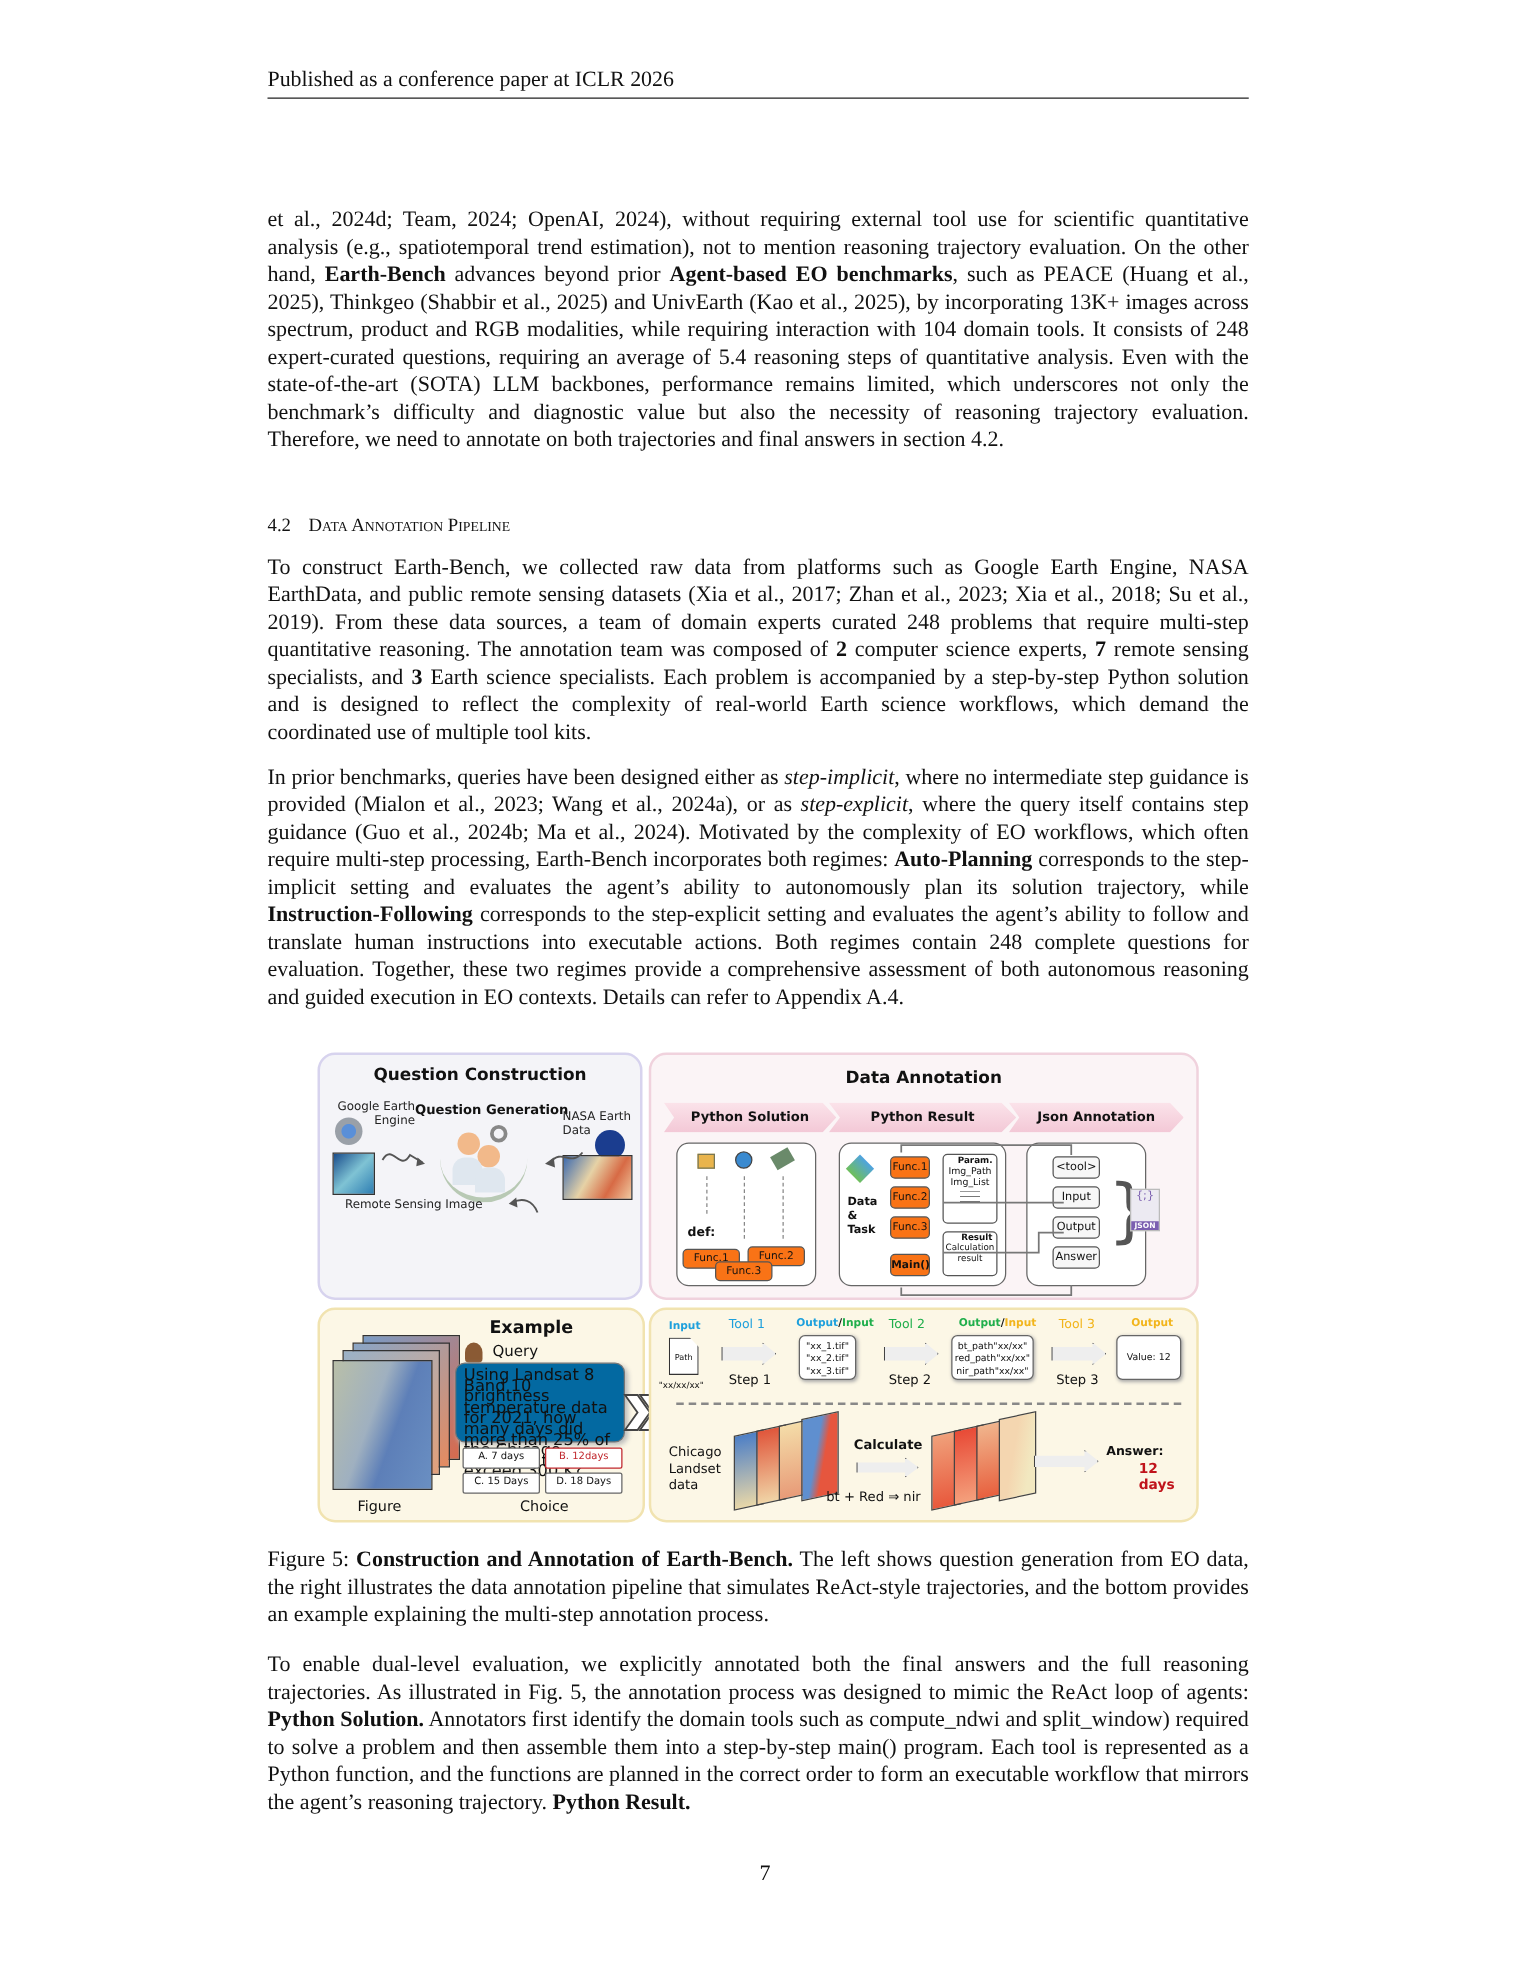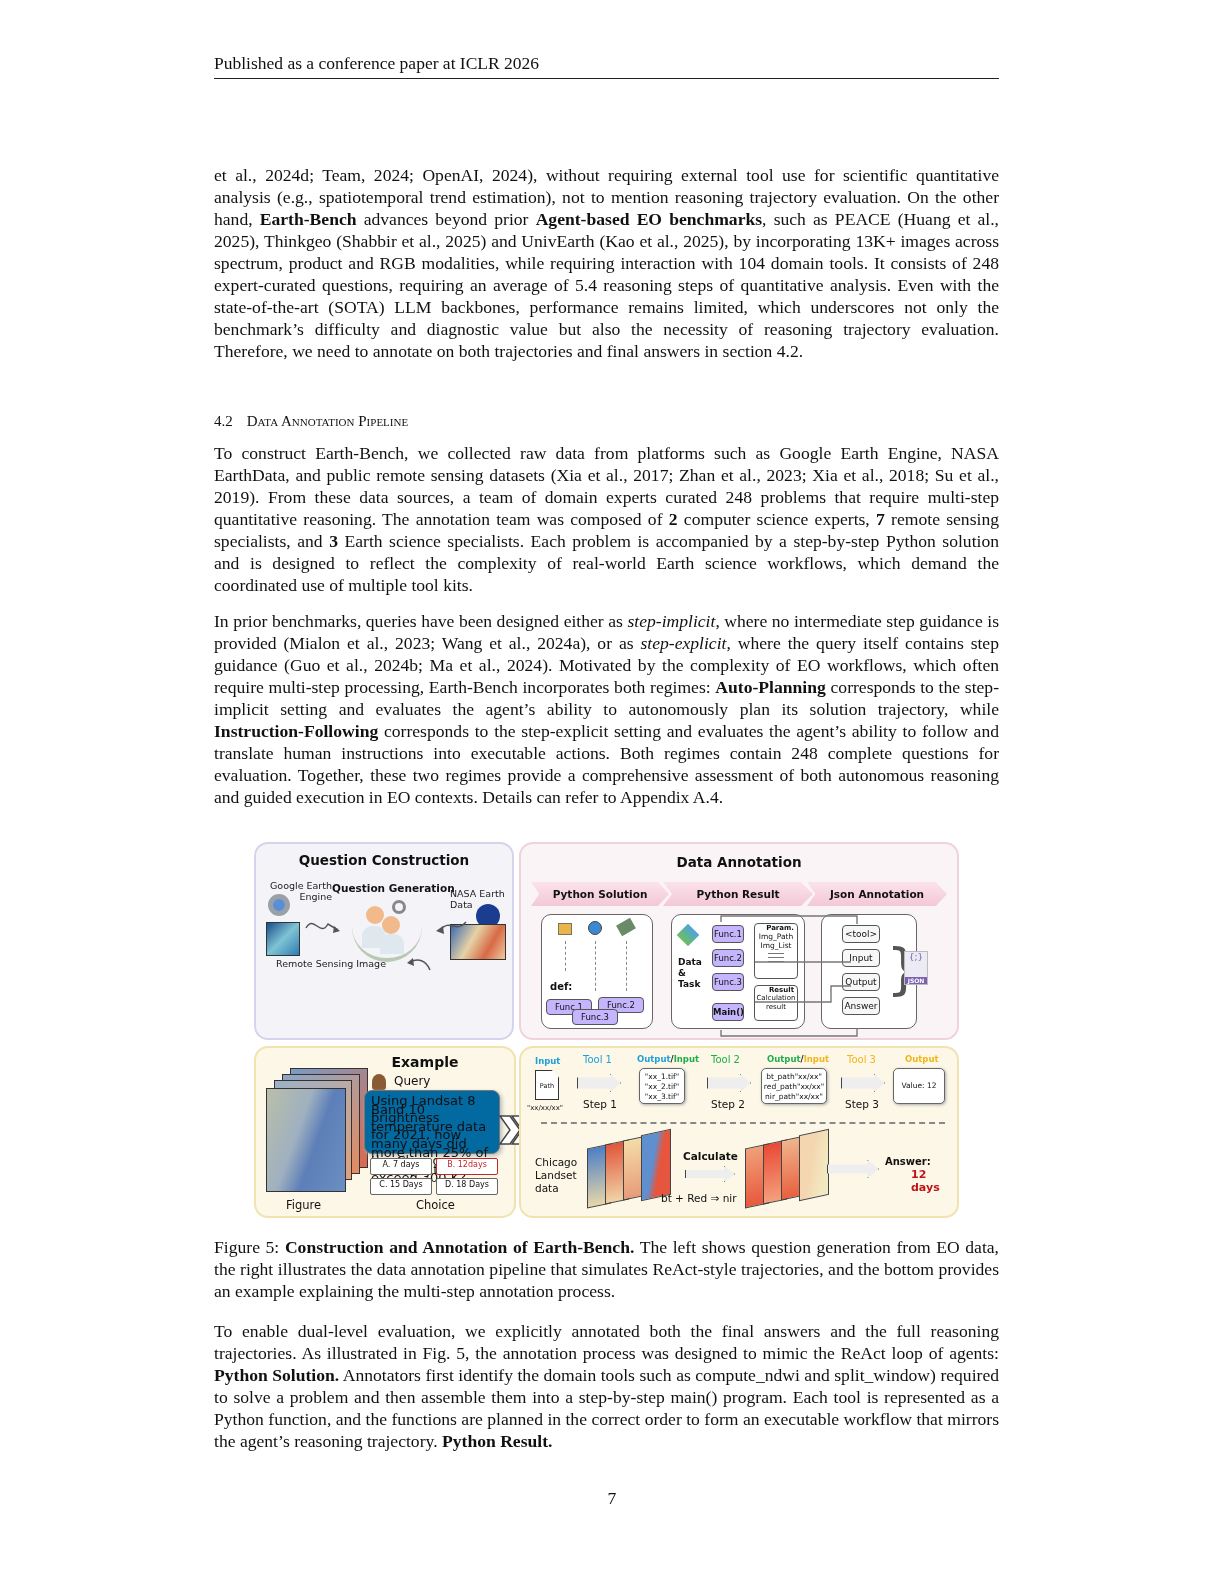--- a/index.html
+++ b/index.html
@@ -21,21 +21,21 @@
   .da { left: 265px; top: 0; width: 440px; height: 198px; background: #fbf4f6; border: 2px solid #f0d2dd; }
   .ex { left: 0; top: 204px; width: 262px; height: 172px; background: #fcf7e6; border: 2px solid #f1e3b0; }
   .ex2 { left: 265px; top: 204px; width: 440px; height: 172px; background: #fcf7e6; border: 2px solid #f1e3b0; }
   .ptitle { position: absolute; left: 0; width: 100%; text-align: center; font-weight: bold; font-size: 13.5px; color: #111; }
   .small { position: absolute; font-size: 9.5px; color: #222; line-height: 11px; }
   .tinybold { position: absolute; font-size: 10.5px; font-weight: bold; color: #111; }
   .thumb { position: absolute; width: 58px; height: 52px; border: 1.5px solid #444; color: #fff; font-size: 10px; text-align: center; display: flex; align-items: center; justify-content: center; line-height: 12px; text-shadow: 0 0 2px #000; }
   .imgstrip { position: absolute; left: 6px; top: 126px; width: 244px; height: 64px; border: 2px solid #888; border-radius: 8px; background: #e9e9ee; }
   .chevtab { position: absolute; top: 38px; height: 24px; background: linear-gradient(#fbe3ea, #f3c8d6); font-weight: bold; font-size: 10.5px; display: flex; align-items: center; justify-content: center; clip-path: polygon(0 0, 92% 0, 100% 50%, 92% 100%, 0 100%, 6% 50%); color: #111; }
   .subbox { position: absolute; top: 70px; height: 115px; border: 1.8px solid #666; border-radius: 10px; background: #fff; }
-  .fn { position: absolute; border: 1.3px solid #555; border-radius: 4px; background: #c4b5fd; font-size: 8.5px; text-align: center; color: #111; }
+  .fn { position: absolute; border: 1.3px solid #555; border-radius: 4px; background: #f97316; font-size: 8.5px; text-align: center; color: #111; }
   .jbox { position: absolute; left: 20px; width: 38px; height: 18px; border: 1.3px solid #555; border-radius: 4px; background: #f7f7f7; font-size: 9px; text-align: center; line-height: 16px; }
   .dash-line { position: absolute; border-left: 1.5px dashed #888; width: 0; }
   .label-c { position: absolute; font-size: 8.5px; font-weight: bold; }
   .tool-label { position: absolute; font-size: 10px; }
   .step-label { position: absolute; font-size: 10.5px; color: #111; }
   .iobox { position: absolute; border: 1.3px solid #666; border-radius: 5px; background: #fff; font-size: 7.5px; text-align: center; line-height: 10px; box-shadow: 1px 1px 3px #aaa; color: #111; }
   .choice { position: absolute; width: 62px; height: 17px; border: 1.2px solid #666; border-radius: 2px; background: #fff; font-size: 8px; text-align: center; line-height: 11px; color: #111; }
   .choice.correct { border-color: #c0272d; color: #c0272d; }
   .querybox { position: absolute; left: 108px; top: 42px; width: 136px; height: 64px; border: 1.5px solid #777; border-radius: 8px; background: #0369a1; font-size: 13px; line-height: 8.6px; padding: 6px 6px; color: #111; box-shadow: 2px 2px 4px #bbb; }
   .stack { position: absolute; width: 78px; height: 100px; border: 1.5px solid #333; }

